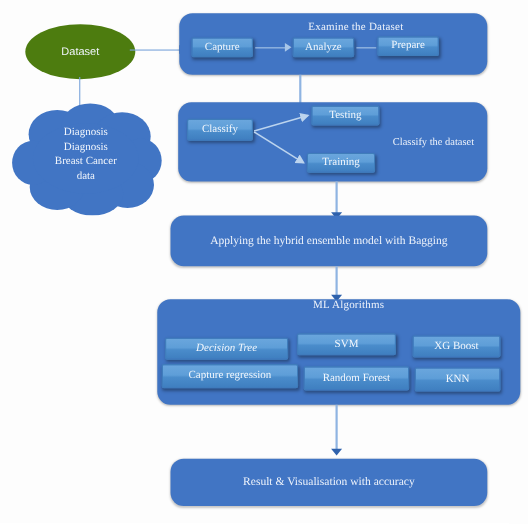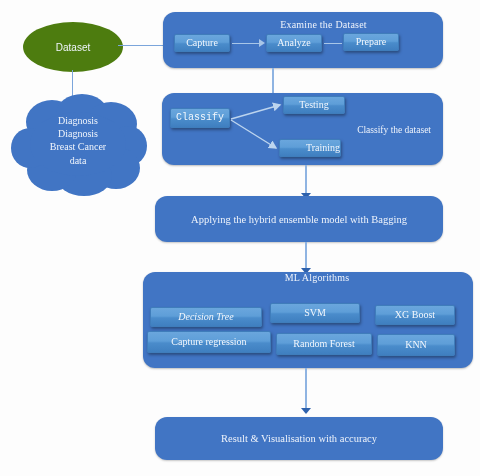--- a/index.html
+++ b/index.html
@@ -182,38 +182,38 @@
   <div class="chip" style="left:343px; top:33px; width:56px; height:18px;">
     <span>Prepare</span>
   </div>
 
   <div class="vline" style="left:272px; top:68px; height:26px;"></div>
 
   <div class="panel" style="left:162px; top:93px; width:281px; height:72px;">
     <div class="side-label" style="right:12px; top:32px;">Classify the dataset</div>
   </div>
 
-  <div class="chip" style="left:170px; top:108px; width:60px; height:20px;font-family:Liberation Mono, monospace;">
+  <div class="chip" style="left:170px; top:108px; width:60px; height:20px;">
     <span>Classify</span>
   </div>
 
   <svg class="conn-svg" style="left:228px; top:100px; width:70px; height:60px;" width="70" height="60">
     <defs>
       <marker id="ah" markerWidth="7" markerHeight="7" refX="5" refY="3.2" orient="auto">
         <path d="M0,0 L6,3.2 L0,6.4 z" fill="#bcd4ee"></path>
       </marker>
     </defs>
     <line x1="3" y1="19" x2="52" y2="5" stroke="#bcd4ee" stroke-width="1.4" marker-end="url(#ah)"></line>
     <line x1="3" y1="20" x2="48" y2="48" stroke="#bcd4ee" stroke-width="1.4" marker-end="url(#ah)"></line>
   </svg>
 
   <div class="chip" style="left:283px; top:96px; width:62px; height:18px;">
     <span>Testing</span>
   </div>
-  <div class="chip" style="left:279px; top:139px; width:62px; height:18px;justify-content:flex-end;">
+  <div class="chip" style="left:279px; top:139px; width:62px; height:18px;">
     <span>Training</span>
   </div>
 
   <div class="vline" style="left:305px; top:165px; height:31px;"></div>
   <div class="arrow-down" style="left:301px; top:193px;"></div>
 
   <div class="solidbox" style="left:155px; top:196px; width:288px; height:46px;">
     <span>Applying the hybrid ensemble model with Bagging</span>
   </div>
 

